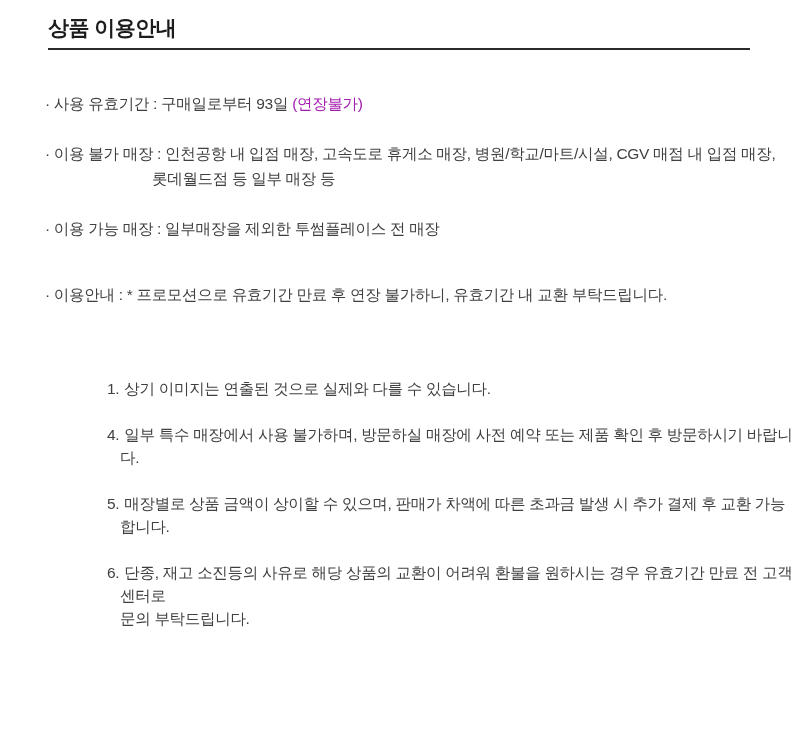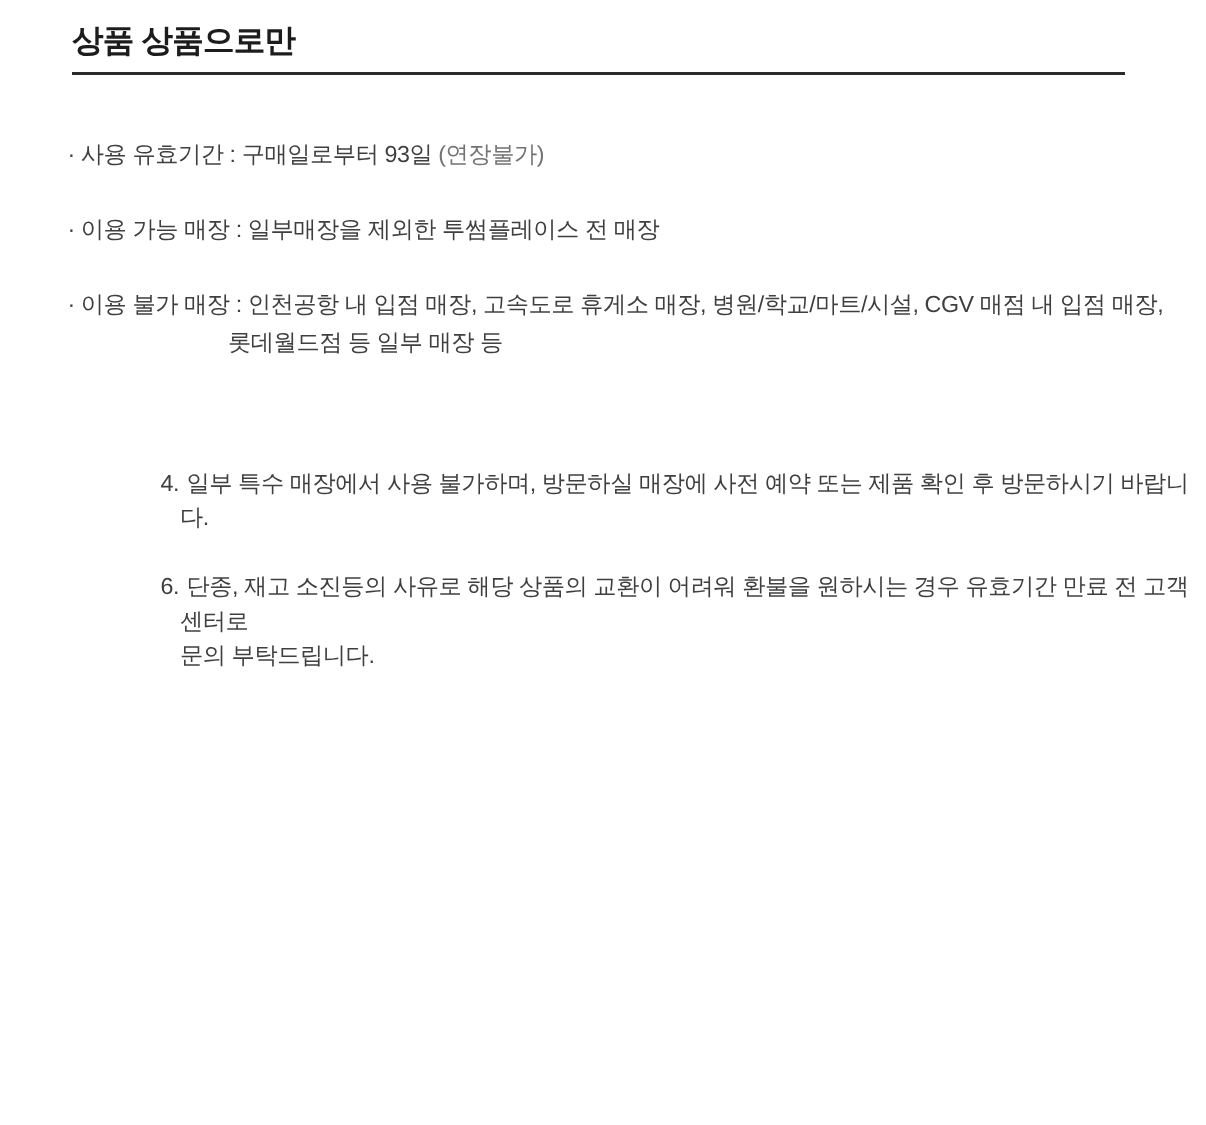--- a/index.html
+++ b/index.html
@@ -27,21 +27,21 @@
     margin: 16px 0 0 45px;
     font-size: 15.5px;
     line-height: 25px;
     letter-spacing: -0.3px;
     white-space: pre-line;
     max-width: 750px;
   }
   .info-line { margin: 0; }
   .hang-lg { padding-left: 107px; text-indent: -107px; }
   .notice-line { margin-top: 16px; }
-  .red { color: #737373; }
+  .red { color: #a21caf; }
 
   ol.notes {
     list-style: none;
     margin: 22px 0 0 107px;
     padding: 0;
     font-size: 15.5px;
     line-height: 23px;
     letter-spacing: -0.3px;
     white-space: pre-line;
     max-width: 690px;
@@ -51,31 +51,34 @@
     text-indent: -13px;
     margin: 0;
   }
   .num { margin-right: 5px; }
 </style>
 </head>
 <body>
 
 <div class="page">
 
-  <h1 class="title">상품 상품으로만</h1>
+  <h1 class="title">상품 이용안내</h1>
 
   <div class="info-block">
     <p class="info-line"><span>· 사용 유효기간 : 구매일로부터 93일 </span><span class="red">(연장불가)</span></p>
-    <p class="info-line">· 이용 가능 매장 : 일부매장을 제외한 투썸플레이스 전 매장</p>
     <p class="info-line hang-lg">· 이용 불가 매장 : 인천공항 내 입점 매장, 고속도로 휴게소 매장, 병원/학교/마트/시설, CGV 매점 내 입점 매장,
 롯데월드점 등 일부 매장 등</p>
+    <p class="info-line">· 이용 가능 매장 : 일부매장을 제외한 투썸플레이스 전 매장</p>
+    <p class="info-line notice-line">· 이용안내 : * 프로모션으로 유효기간 만료 후 연장 불가하니, 유효기간 내 교환 부탁드립니다.</p>
   </div>
 
   <ol class="notes">
+    <li><span class="num">1.</span><span>상기 이미지는 연출된 것으로 실제와 다를 수 있습니다.</span></li>
     <li><span class="num">4.</span><span>일부 특수 매장에서 사용 불가하며, 방문하실 매장에 사전 예약 또는 제품 확인 후 방문하시기 바랍니다.</span></li>
+    <li><span class="num">5.</span><span>매장별로 상품 금액이 상이할 수 있으며, 판매가 차액에 따른 초과금 발생 시 추가 결제 후 교환 가능합니다.</span></li>
     <li><span class="num">6.</span><span>단종, 재고 소진등의 사유로 해당 상품의 교환이 어려워 환불을 원하시는 경우 유효기간 만료 전 고객센터로
 문의 부탁드립니다.</span></li>
     
     
     
     
     
   </ol>
 
 </div>

